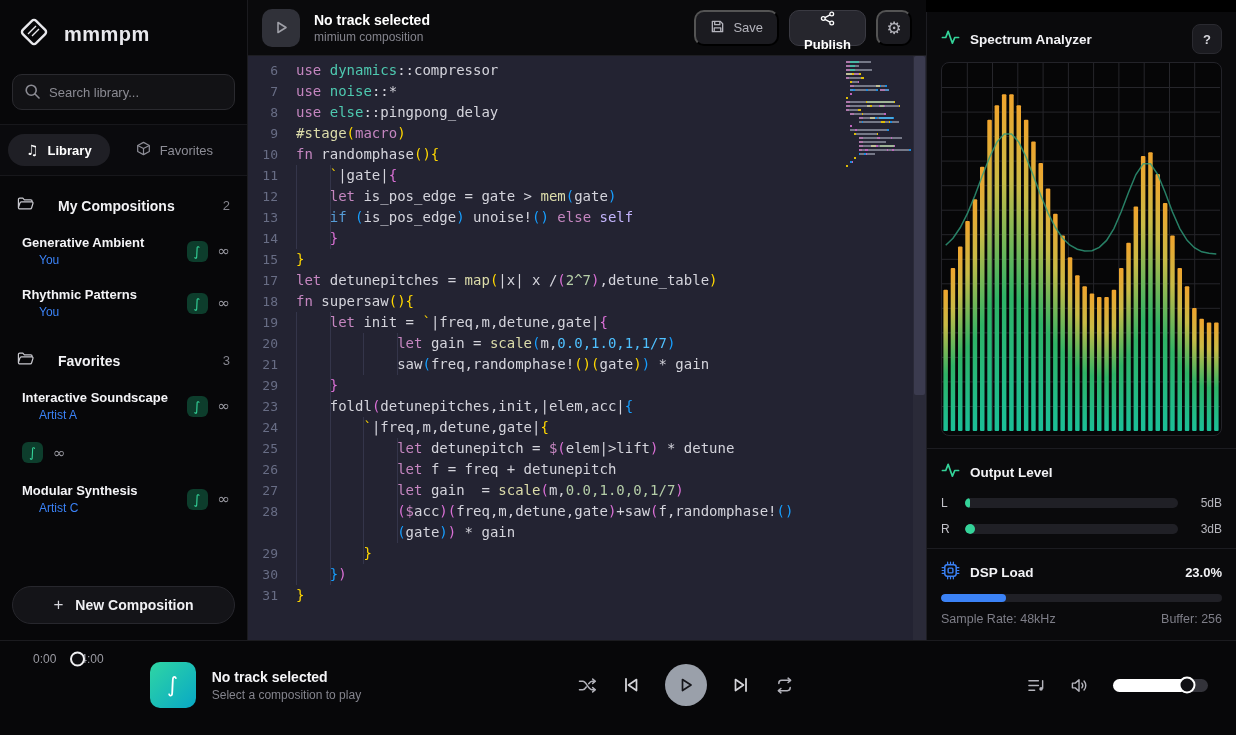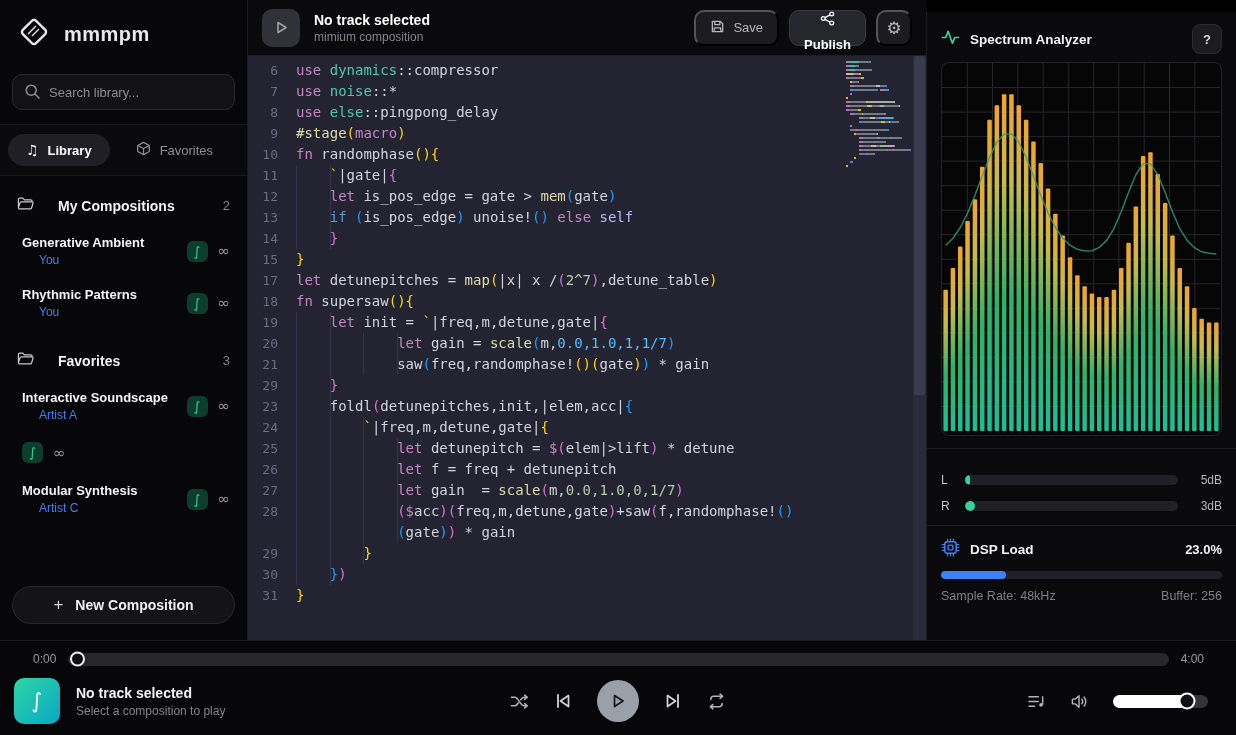--- a/index.html
+++ b/index.html
@@ -91,21 +91,21 @@
   .meter-fill { height:100%; border-radius:5px; }
   .meter-val { width:34px; text-align:right; font-size:12px; color:#b6b6bd; }
   .dsp-row { display:flex; align-items:center; gap:10px; }
   .dsp-val { font-size:13px; font-weight:bold; color:#f2f2f5; }
   .dsp-bar { margin-top:10px; height:8px; border-radius:4px; background:#202026; overflow:hidden; }
   .dsp-fill { height:100%; border-radius:4px; }
   .dsp-foot { display:flex; justify-content:space-between; margin-top:10px; font-size:12.5px; color:#7e7e88; }
 
   
   .playerbar { grid-column:1 / span 3; grid-row:2; background:#070709; border-top:1px solid #1b1b1f;
-     display:flex; flex-direction:column; }
+     display:flex; flex-direction:row; }
   .progress-row { display:flex; align-items:center; gap:12px; height:32px; padding:4px 32px 0 33px; }
   .time-lbl { font-size:12px; color:#9a9aa2; flex:none; }
   .seek-track { flex:1; height:13px; background:#26262b; border-radius:7px; position:relative; }
   .seek-knob { position:absolute; top:50%; width:15px; height:15px; border-radius:50%;
      background:#0d0d10; border:2px solid #f0f0f2; transform:translate(0,-50%); }
   .controls-row { flex:1; display:flex; align-items:center; padding:0 28px 6px 14px; position:relative; }
   .now-left { display:flex; align-items:center; gap:16px; }
   .album { width:46px; height:46px; border-radius:10px; display:flex; align-items:center; justify-content:center;
      color:#fff; font-family:"DejaVu Sans",sans-serif; font-size:21px; }
   .np-title { font-size:14px; font-weight:bold; color:#f4f4f7; }
@@ -405,20 +405,28 @@
             <rect x="250.1" y="244.9" width="4.5" height="123.1" rx="1" fill="url(#barG)"></rect>
             <rect x="257.4" y="255.8" width="4.5" height="112.2" rx="1" fill="url(#barG)"></rect>
             <rect x="264.8" y="259.4" width="4.5" height="108.6" rx="1" fill="url(#barG)"></rect>
             <rect x="272.1" y="259.4" width="4.5" height="108.6" rx="1" fill="url(#barG)"></rect>
             <polyline points="3.7,182.2 11.0,175.2 18.3,164.5 25.6,150.1 32.9,132.5 40.2,113.0 47.6,94.2 54.9,79.1 62.2,71.0 69.5,71.0 76.8,79.1 84.1,94.2 91.4,113.0 98.8,132.5 106.1,150.1 113.4,164.5 120.7,175.2 128.0,182.2 135.3,186.2 142.7,188.0 150.0,187.7 157.3,184.4 164.6,177.4 171.9,165.6 179.2,148.7 186.6,129.2 193.9,111.5 201.2,100.8 208.5,100.8 215.8,111.5 223.1,129.2 230.4,148.7 237.8,165.6 245.1,177.4 252.4,184.7 259.7,188.8 267.0,190.3 274.3,191.0" fill="none" stroke="#2f9e7d" stroke-width="1.5" opacity="0.8"></polyline>
           </svg>
       </div>
     </section>
 
     <section class="rp-sec">
+      <div class="rp-head">
+        <span>
+          <svg width="19" height="19" viewBox="0 0 20 20" fill="none">
+              <path d="M1.5 10 H5 L7.5 3.5 L12 16 L14.5 10 H18.5" stroke="#34d399" stroke-width="1.8" stroke-linejoin="round" stroke-linecap="round"></path>
+            </svg>
+        </span>
+        <span class="rp-title">Output Level</span>
+      </div>
       <div id="meters">
           <div class="meter-row">
             <span class="meter-lbl">L</span>
             <div class="meter-track">
               <div class="meter-fill" style="width:2.5%;background:#34d399"></div>
             </div>
             <span class="meter-val">5dB</span>
           </div>
           <div class="meter-row">
             <span class="meter-lbl">R</span>

